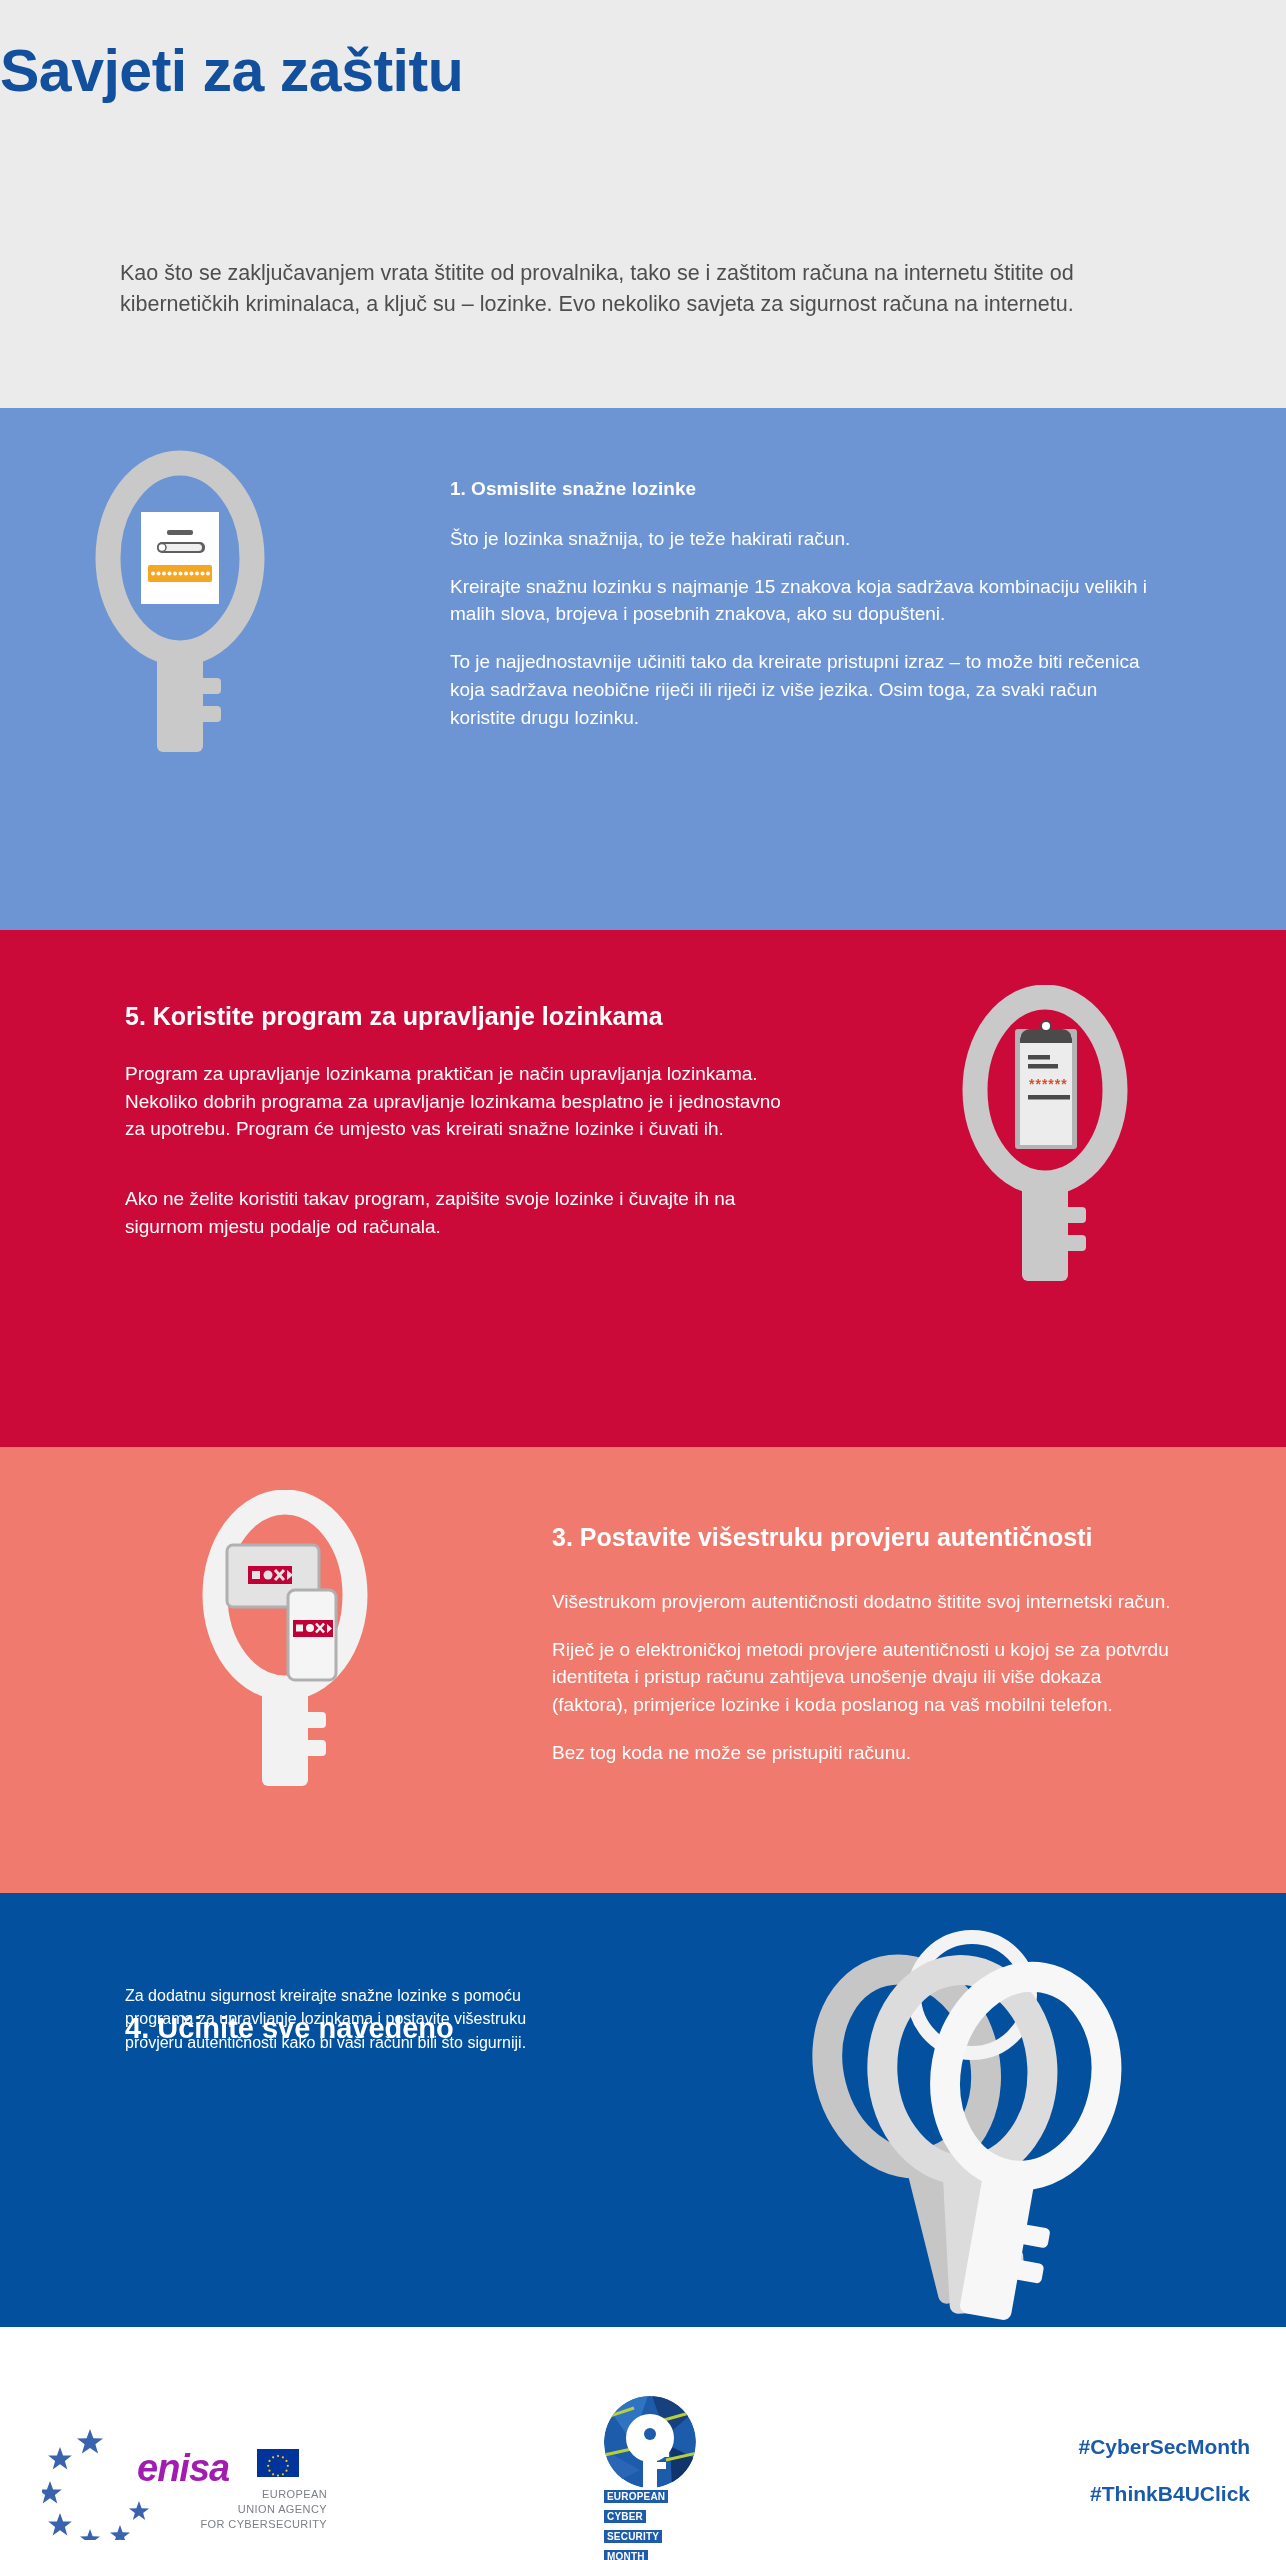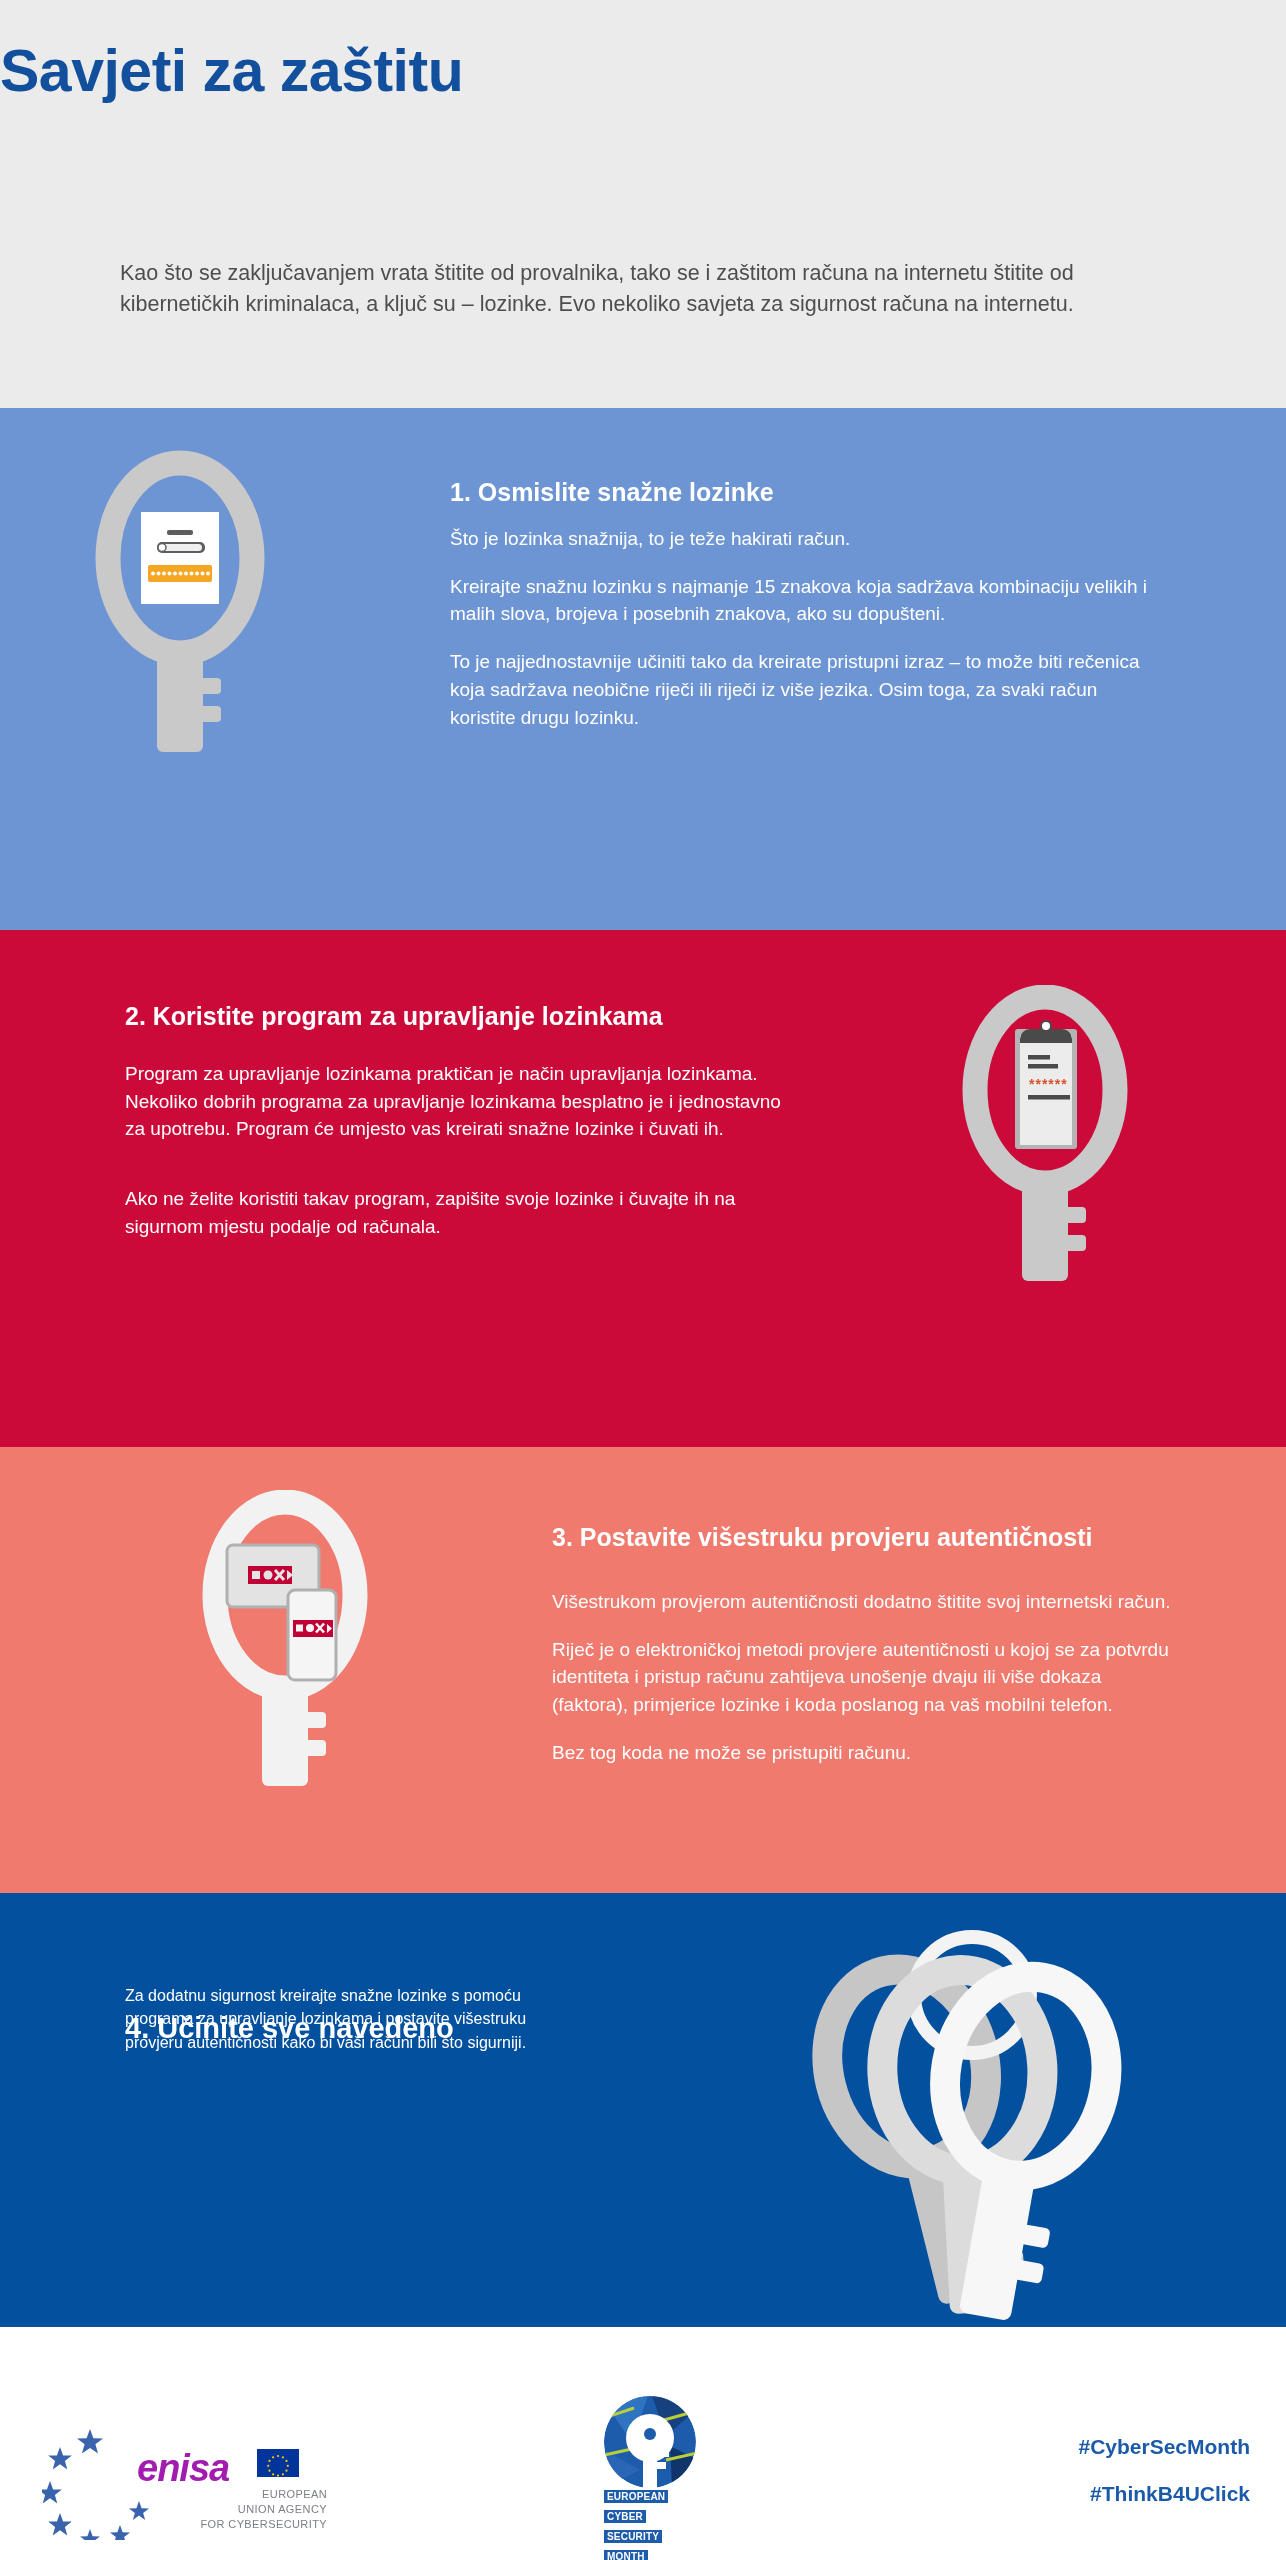--- a/index.html
+++ b/index.html
@@ -45,21 +45,21 @@
   #band3 { top:1447px; height:446px;  background:#ef7a6d; }
   #band4 { top:1893px; height:434px;  background:#03509e; }
   #footer-band { top:2327px; height:233px; background:#ffffff; }
 
   .sec-title { color:#ffffff; font-weight:bold; }
   .sec-body  { color:#ffffff; font-weight:400; }
   .sec-body p { margin:0 0 20px 0; }
   .sec-body p:last-child { margin-bottom:0; }
 
   
-  #s1-title { position:absolute; left:450px; top:478px; width:760px; font-size:25px; }
+  #s1-title { position:absolute; left:450px; top:478px; width:760px; font-size:19px; }
   #s1-body  { position:absolute; left:450px; top:525px; width:700px; font-size:19px; line-height:1.46; }
 
   
   #s2-title { position:absolute; left:125px; top:1002px; width:800px; font-size:25px; }
   #s2-body  { position:absolute; left:125px; top:1060px; width:660px; font-size:19px; line-height:1.46; }
   #s2-body p:first-child { margin-bottom:42px; }
 
   
   #s3-title { position:absolute; left:552px; top:1523px; width:720px; font-size:25px; }
   #s3-body  { position:absolute; left:552px; top:1588px; width:620px; font-size:19px; line-height:1.46; }
@@ -156,21 +156,21 @@
 
   <h2 class="sec-title" id="s1-title">1. Osmislite snažne lozinke</h2>
   <div class="sec-body" id="s1-body">
     <p>Što je lozinka snažnija, to je teže hakirati račun.</p>
     <p>Kreirajte snažnu lozinku s najmanje 15 znakova koja sadržava kombinaciju velikih i malih slova, brojeva i posebnih znakova, ako su dopušteni.</p>
     <p>To je najjednostavnije učiniti tako da kreirate pristupni izraz – to može biti rečenica koja sadržava neobične riječi ili riječi iz više jezika.  Osim toga, za svaki račun koristite drugu lozinku.</p>
   </div>
 
   <div class="band" id="band2"></div>
 
-  <h2 class="sec-title" id="s2-title">2. Koristite program za upravljanje lozinkama</h2>
+  <h2 class="sec-title" id="s2-title">5. Koristite program za upravljanje lozinkama</h2>
   <div class="sec-body" id="s2-body">
     <p>Program za upravljanje lozinkama praktičan je način upravljanja lozinkama.  Nekoliko dobrih programa za upravljanje lozinkama besplatno je i jednostavno za upotrebu.  Program će umjesto vas kreirati snažne lozinke i čuvati ih.</p>
     <p>Ako ne želite koristiti takav program, zapišite svoje lozinke i čuvajte ih na sigurnom mjestu podalje od računala.</p>
   </div>
 
   <div class="keyfig" id="key2">
     <svg viewBox="0 0 170 305" width="170" height="305">
       <ellipse cx="85" cy="105" rx="70" ry="93" fill="none" stroke="#c9c9c9" stroke-width="25"></ellipse>
       <rect x="62" y="192" width="46" height="104" rx="6" fill="#c9c9c9"></rect>
       <rect x="100" y="222" width="26" height="16" rx="4" fill="#c9c9c9"></rect>

